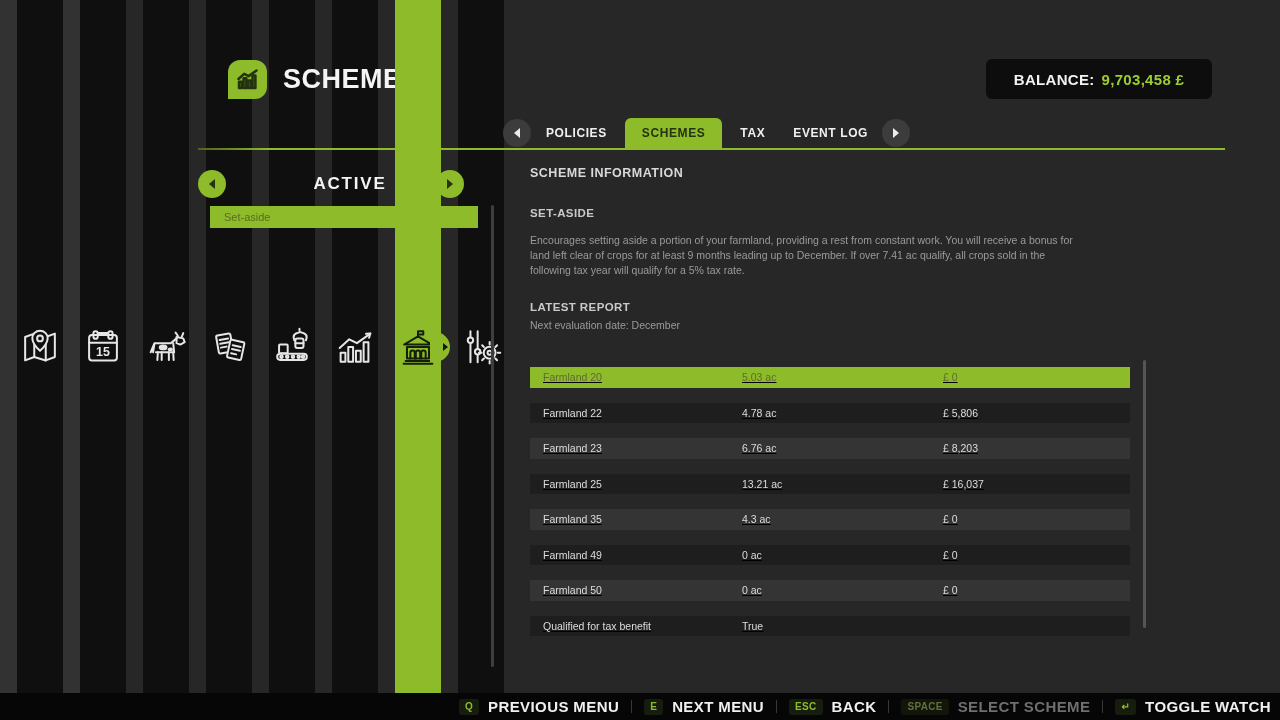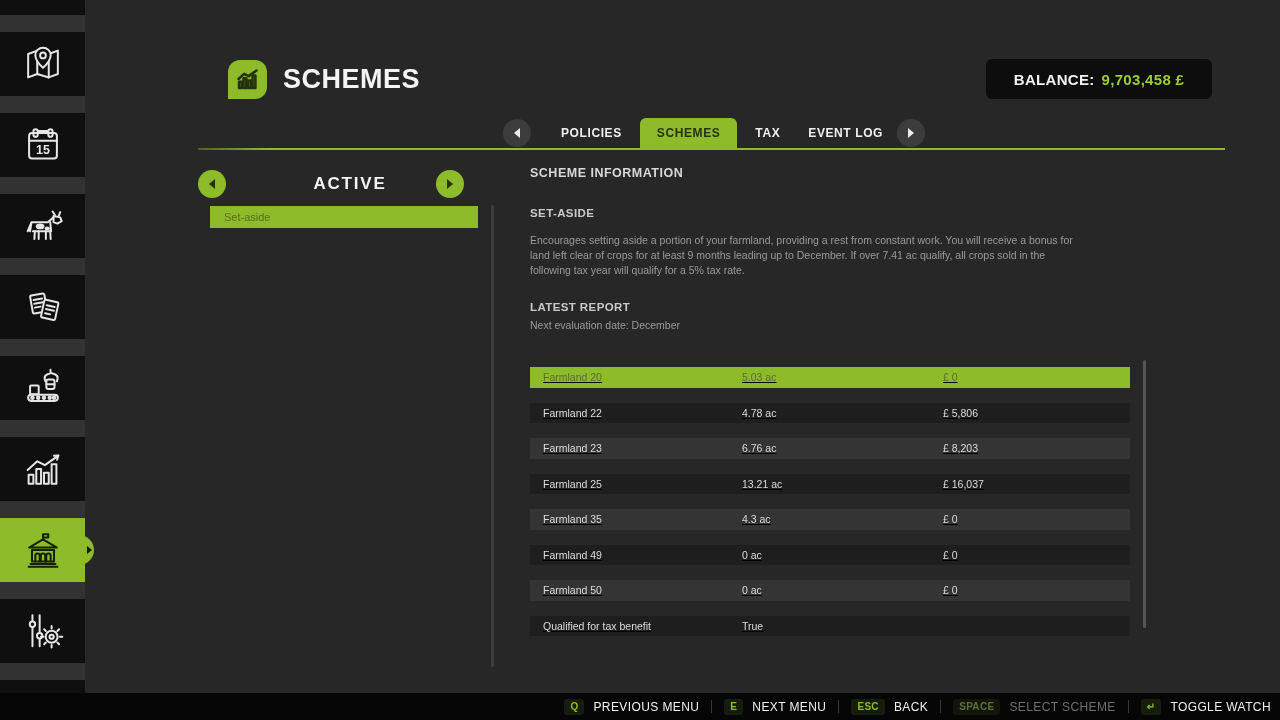--- a/index.html
+++ b/index.html
@@ -2,21 +2,21 @@
 <html><head>
 <meta charset="utf-8">
 <style>
   * { margin:0; padding:0; box-sizing:border-box; }
   html,body { width:1280px; height:720px; overflow:hidden; }
   body { font-family:"Liberation Sans", sans-serif; background:#272727; position:relative; }
   .screen { position:absolute; inset:0; }
 
   
   .sidebar { position:absolute; left:0; top:0; width:85px; height:693px;
-             display:flex; flex-direction:column; gap:17px; background:#323232; }
+             display:flex; flex-direction:row; gap:17px; background:#323232; }
   .tile { background:#0f0f0f; flex:1; display:flex; align-items:center; justify-content:center;
           color:#e6e6e6; position:relative; cursor:pointer; }
   .tile.partial-top { flex:none; height:15px; }
   .tile.partial-bottom { flex:none; height:13px; }
   .tile svg { width:46px; height:46px; }
   .tile.active { background:#8dbb2a; color:#14200a; overflow:visible; z-index:2; }
   .tile.active .notch { position:absolute; right:-9px; top:50%; transform:translateY(-50%);
           width:20px; height:30px; background:#8dbb2a; border-radius:0 15px 15px 0; }
   .tile.active .notch-arrow { position:absolute; right:-7px; top:50%; transform:translateY(-50%);
           width:0; height:0; border-top:4px solid transparent; border-bottom:4px solid transparent;
@@ -37,21 +37,21 @@
 
   
   .tabs { position:absolute; left:503px; top:118px; height:30px; display:flex; align-items:center; }
   .nav-circle { width:28px; height:28px; border-radius:50%; background:#3c3c3c;
           display:flex; align-items:center; justify-content:center; cursor:pointer; flex:none; }
   .tri { width:0; height:0; }
   .tri.left  { border-top:5px solid transparent; border-bottom:5px solid transparent; border-right:6px solid #ececec; }
   .tri.right { border-top:5px solid transparent; border-bottom:5px solid transparent; border-left:6px solid #ececec; }
   .tab { color:#f0f0f0; font-size:12px; font-weight:bold; letter-spacing:.6px;
           margin:0 14px; cursor:pointer; white-space:nowrap; }
-  .tab.first { margin-left:30px; }
+  .tab.first { margin-left:15px; }
   .tab.last { }
   .tab.active { background:#8dbb2a; color:#26330f; height:30px; line-height:30px;
           padding:0 17px; margin:0 4px; border-radius:6px 6px 0 0; }
   .tab-underline { position:absolute; left:198px; top:148px; width:1027px; height:2px;
           background:linear-gradient(90deg,#50601d 0px,#8dbb2a 70px); }
 
   
   .panel-arrow { position:absolute; top:170px; width:28px; height:28px; border-radius:50%;
           background:#8dbb2a; display:flex; align-items:center; justify-content:center; cursor:pointer; }
   .panel-arrow .tri.left  { border-right-color:#27330e; }
@@ -87,21 +87,21 @@
   .scroll-thumb { position:absolute; left:1143px; top:360px; width:3px; height:268px;
           background:#555; border-radius:2px; cursor:pointer; }
 
   
   .shortcut-bar { position:absolute; left:0; bottom:0; width:1280px; height:27px; background:#060606;
           display:flex; align-items:center; justify-content:flex-end; padding-right:9px; }
   .sc-group { display:flex; align-items:center; gap:9px; cursor:pointer; }
   .sc-sep { width:1px; height:13px; background:#383838; margin:0 12px; }
   .key-box { background:#161c0e; color:#8dbb2a; font-size:10px; font-weight:bold;
           padding:2.5px 6px; border-radius:3px; letter-spacing:.3px; }
-  .sc-label { color:#f0f0f0; font-size:12px; font-weight:normal; letter-spacing:.4px;text-align:center; }
+  .sc-label { color:#f0f0f0; font-size:15px; font-weight:bold; letter-spacing:.4px;text-align:center; }
   .sc-group.disabled .key-box { color:#60703c; background:#121509; }
   .sc-group.disabled .sc-label { color:#6f6f6f; }
 
   svg { display:block; }
   svg * { vector-effect:non-scaling-stroke; }
 </style>
 </head>
 <body>
 
 <div class="screen">

